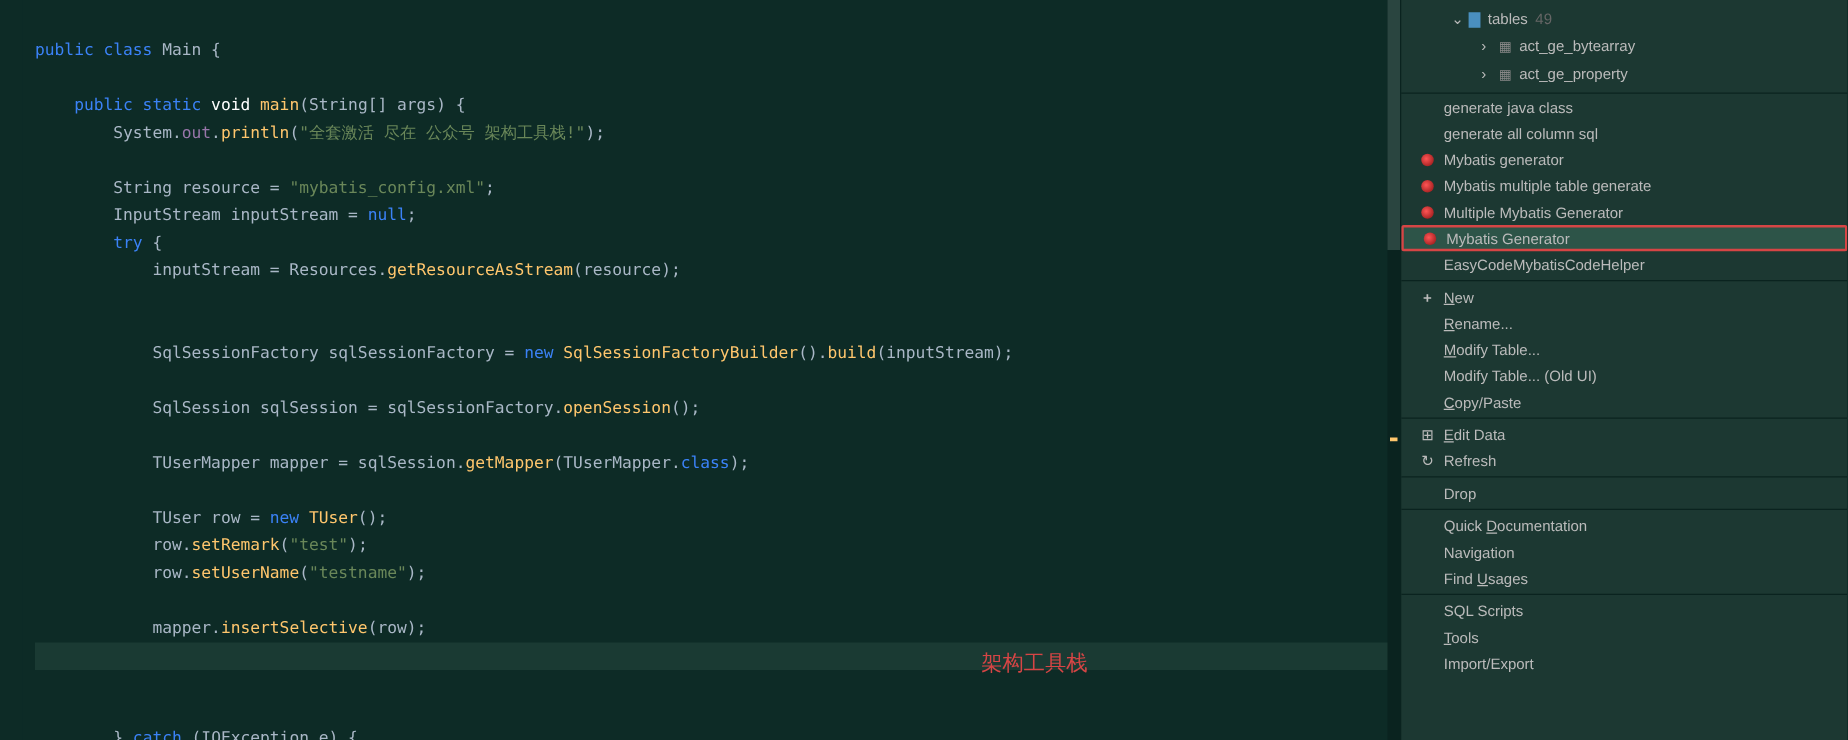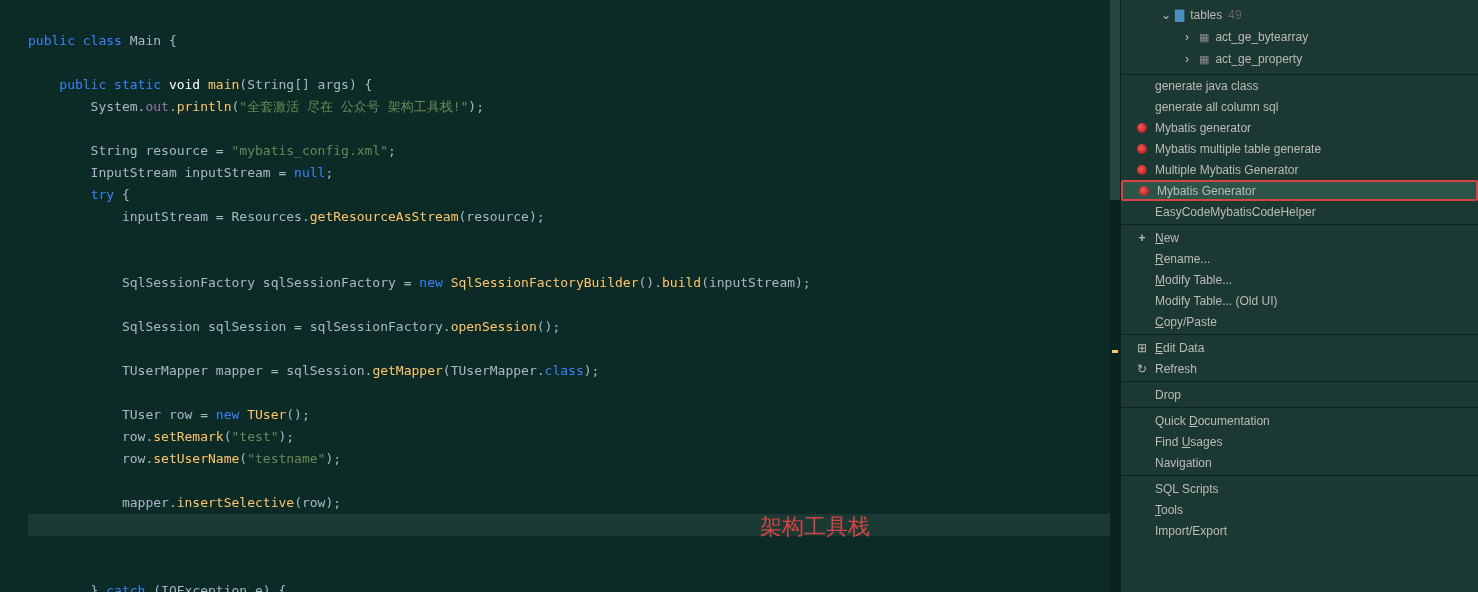--- a/index.html
+++ b/index.html
@@ -39,21 +39,21 @@
 .method { color: #ffc66d; }
 .str { color: #6a8759; }
 .field { color: #9876aa; }
 .underline { text-decoration-style: wavy; text-decoration-color: #6a8759; }
 .hl-line { background: #1a3a33; display: block; }
 .watermark {
   position: absolute;
   right: 250px;
   bottom: 50px;
   color: #d64545;
-  font-size: 22px;
+  font-size: 17px;
   font-family: Liberation Serif, serif;
 }
 .scrollbar-v {
   position: absolute;
   right: 0;
   top: 0;
   width: 10px;
   height: 100%;
   background: #0a231f;
 }
@@ -275,25 +275,25 @@
     </div>
 
     <div class="sep"></div>
 
     <div class="menu-item">
       <span class="menu-icon"></span>
       <span class="menu-label">Quick <span class="underkey">D</span>ocumentation</span>
     </div>
     <div class="menu-item">
       <span class="menu-icon"></span>
+      <span class="menu-label">Navigation</span>
+    </div>
+    <div class="menu-item">
+      <span class="menu-icon"></span>
       <span class="menu-label">Find <span class="underkey">U</span>sages</span>
-    </div>
-    <div class="menu-item">
-      <span class="menu-icon"></span>
-      <span class="menu-label">Navigation</span>
     </div>
 
     <div class="sep"></div>
 
     <div class="menu-item">
       <span class="menu-icon"></span>
       <span class="menu-label">SQL Scripts</span>
     </div>
     <div class="menu-item">
       <span class="menu-icon"></span>

